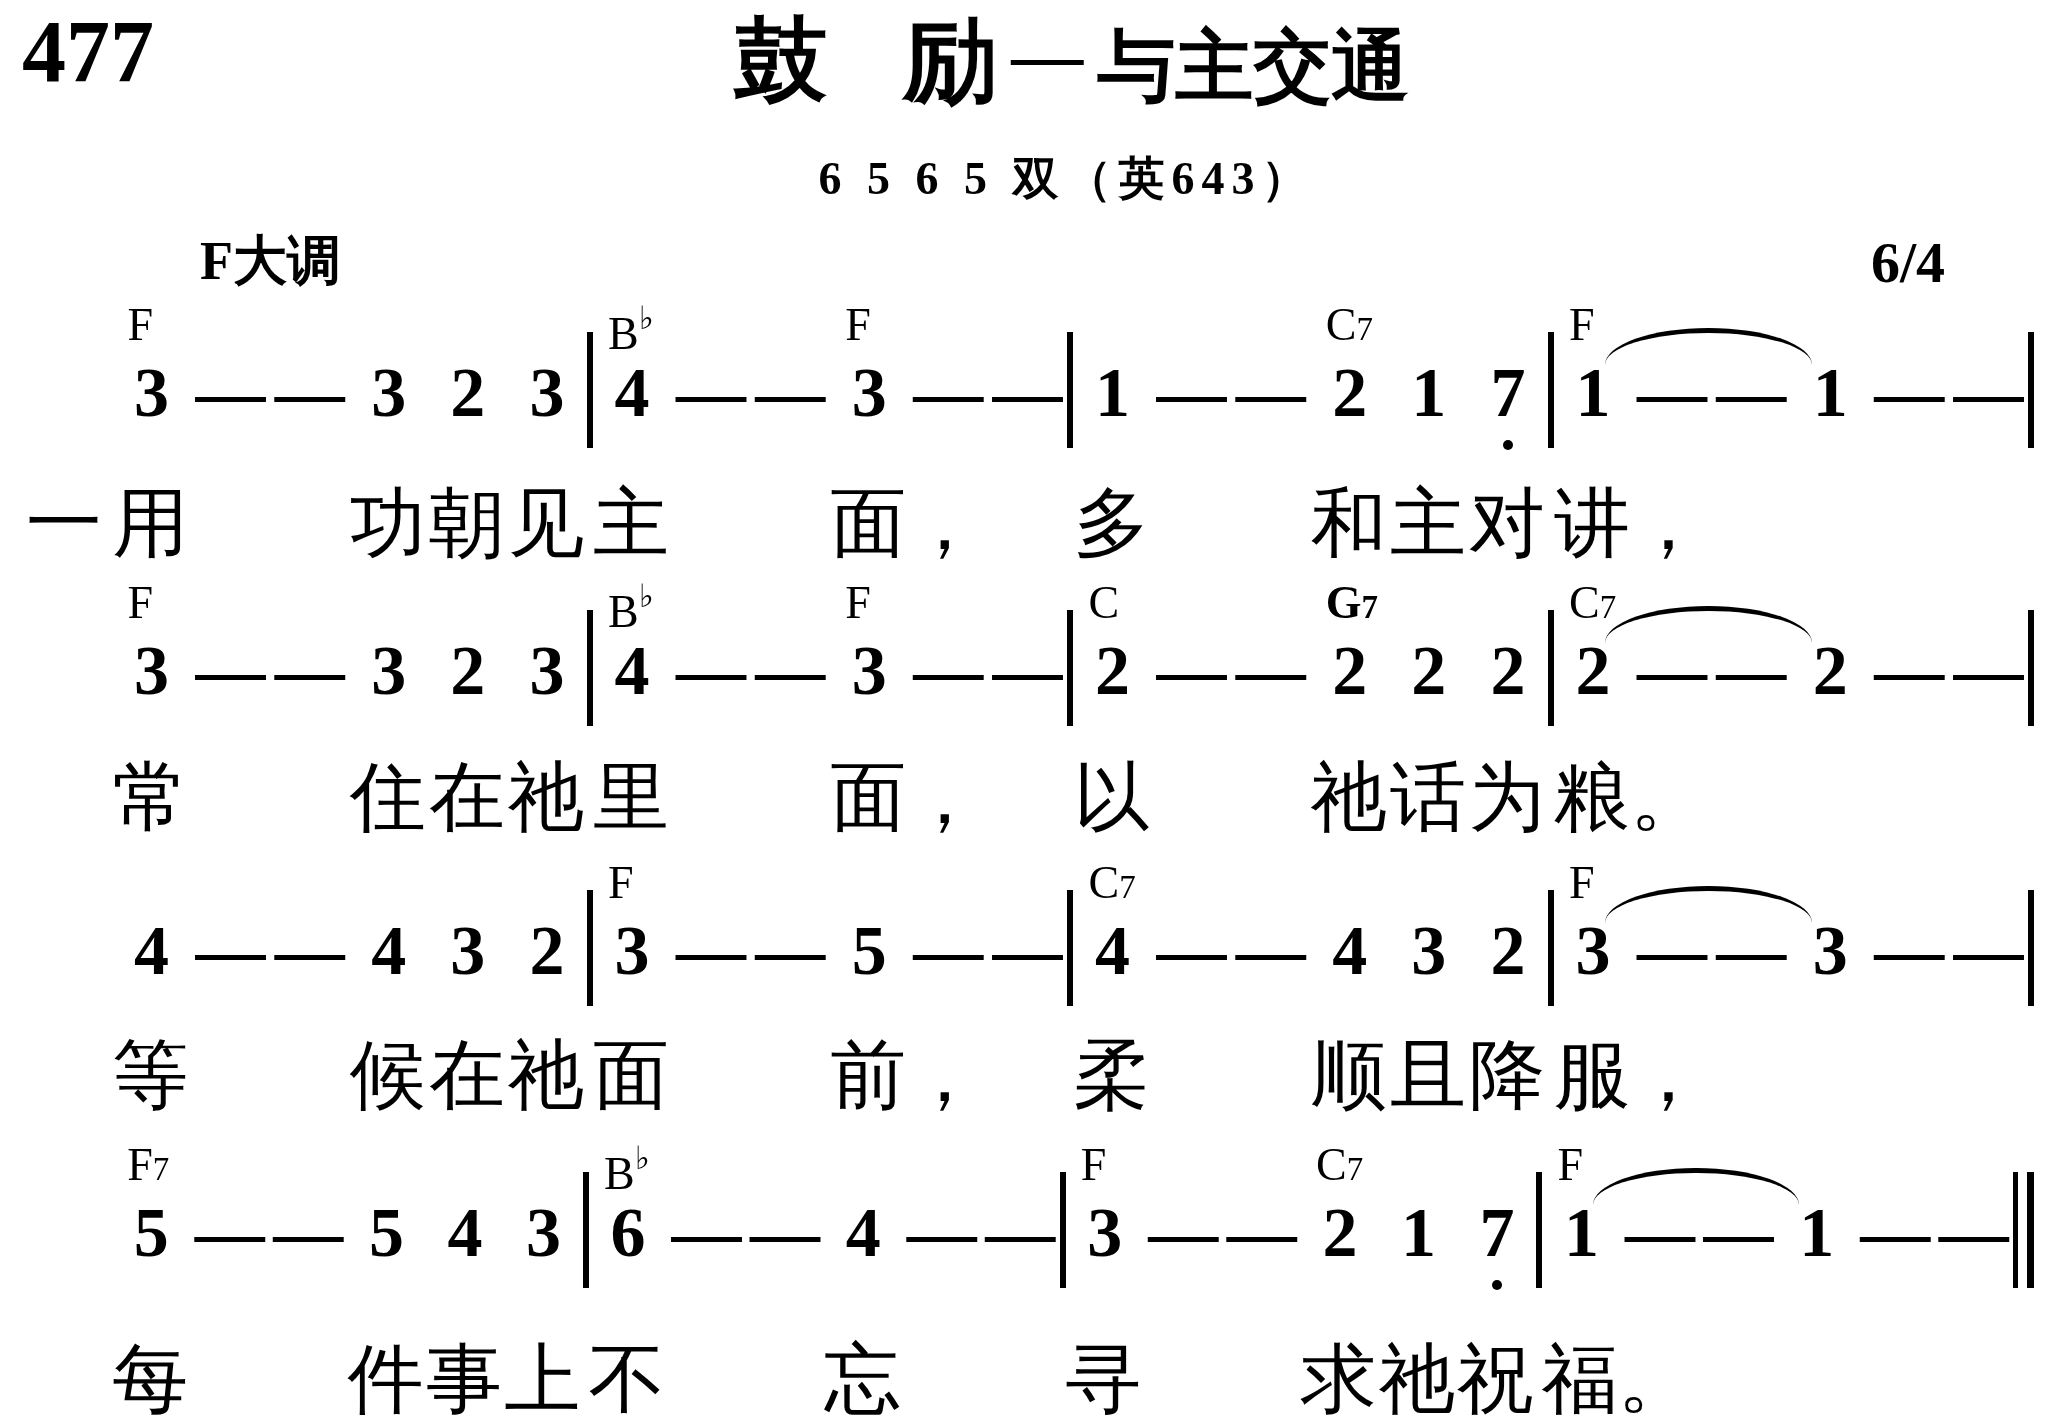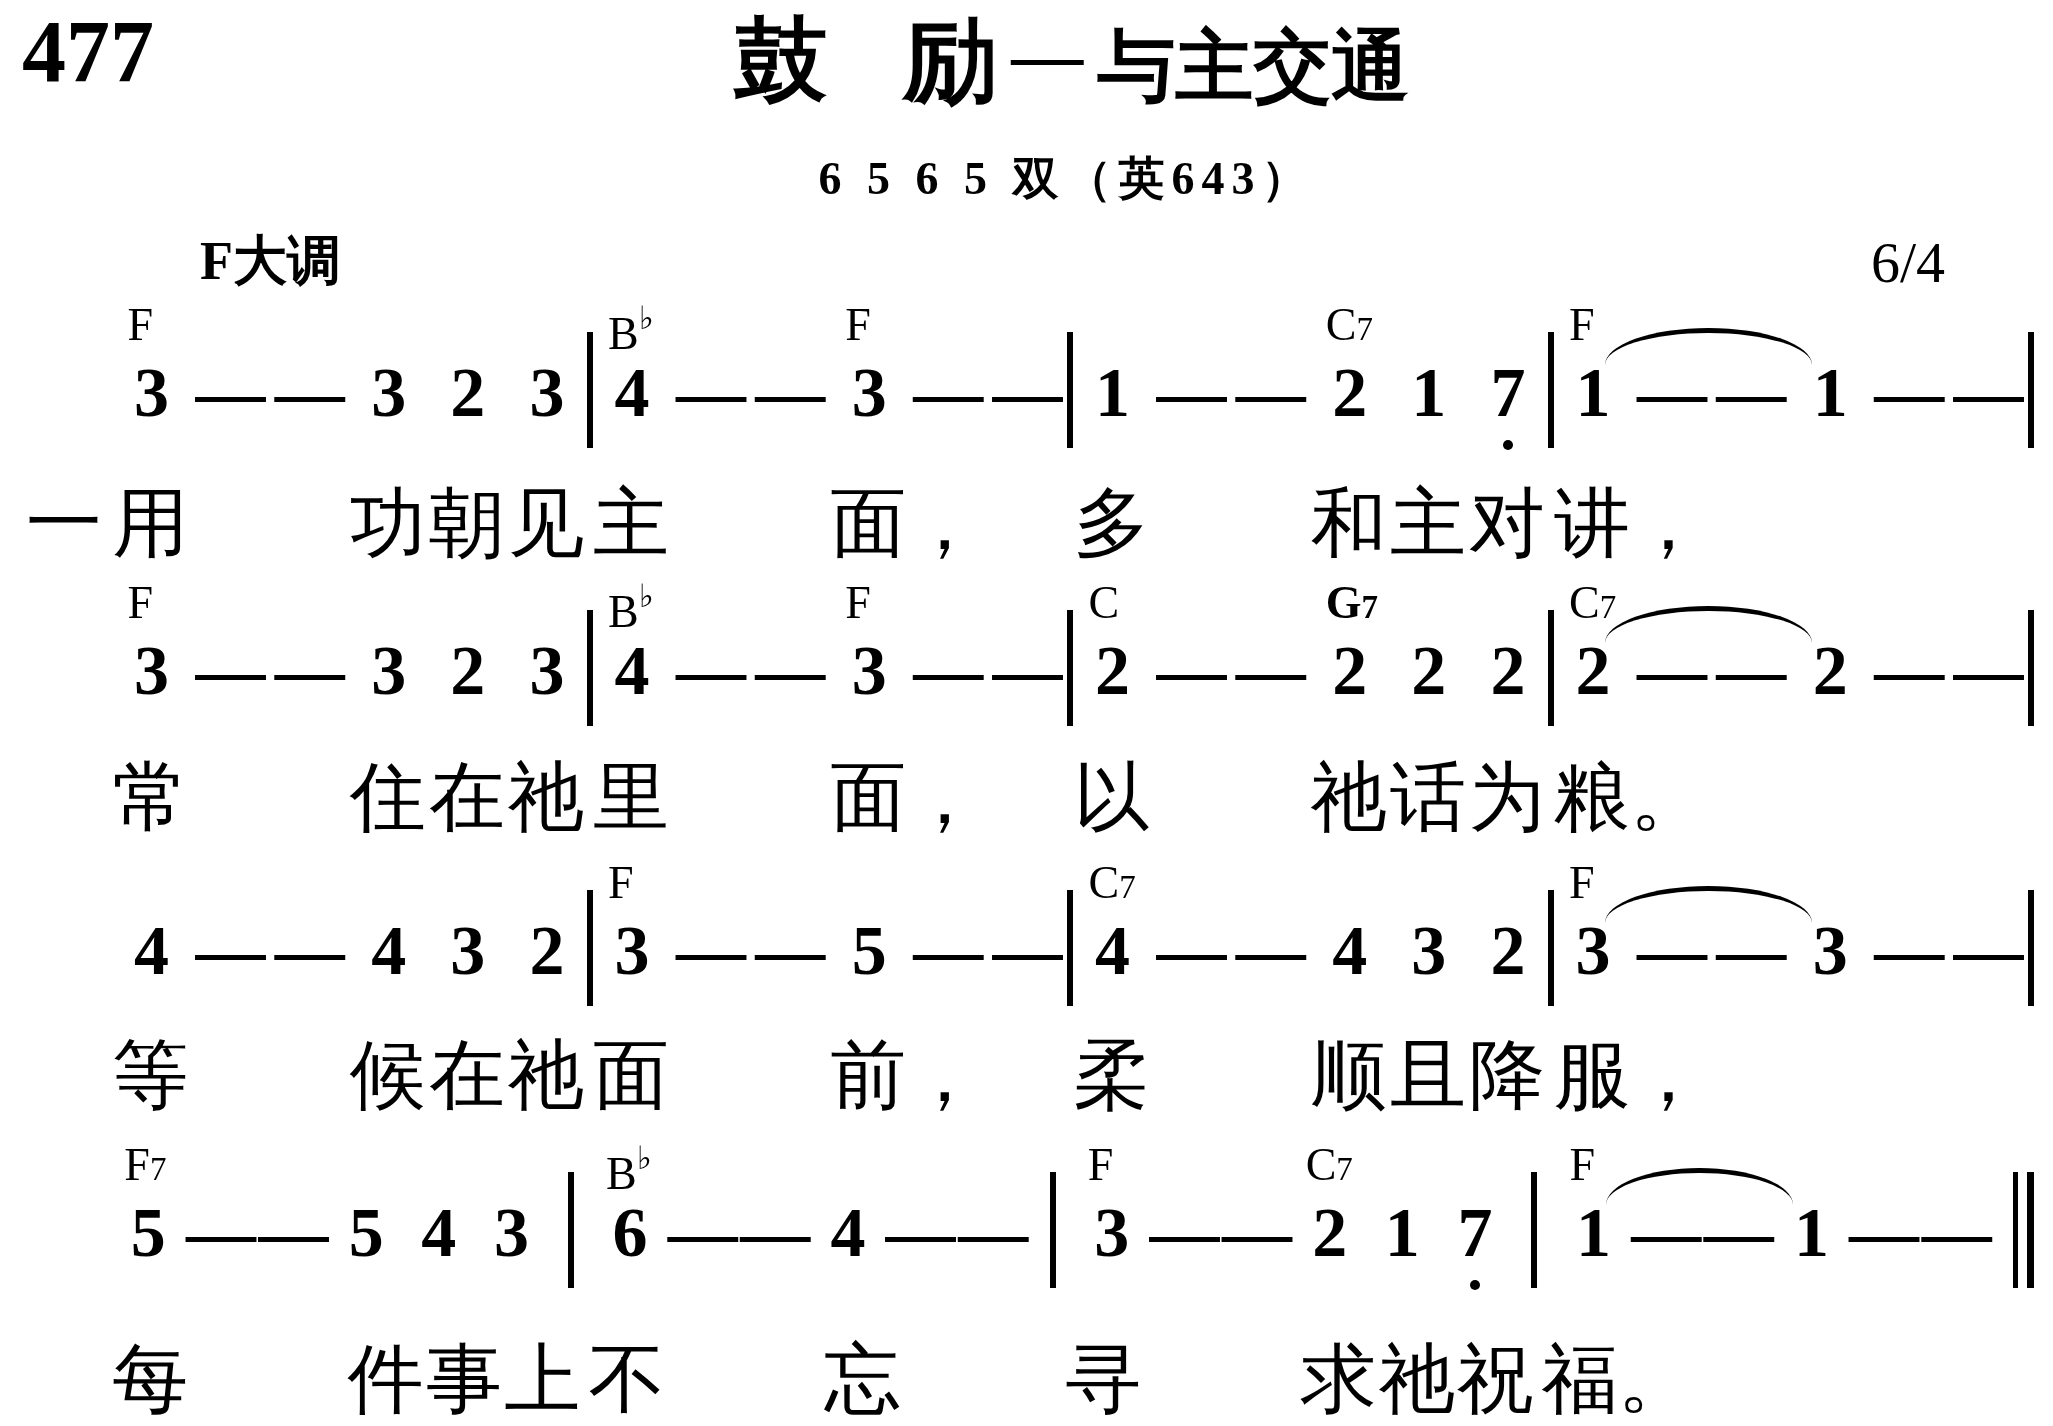--- a/index.html
+++ b/index.html
@@ -10,21 +10,21 @@
   .hymn-number{position:absolute;left:22px;top:8px;font-size:88px;font-weight:bold;
                font-family:"Liberation Serif",serif;line-height:1;}
   .title-row{position:absolute;left:0;top:14px;width:100%;text-align:center;
              transform:translateX(45px);white-space:nowrap;line-height:1;}
   .t-main{font-size:94px;font-weight:bold;word-spacing:52px;}
   .t-dash{font-size:72px;font-weight:bold;margin:0 14px;vertical-align:14px;}
   .t-sub{font-size:78px;font-weight:bold;}
   .meter{position:absolute;top:156px;left:0;width:100%;text-align:center;
          transform:translateX(40px);font-size:46px;font-weight:bold;letter-spacing:7px;line-height:1;}
   .key-label{position:absolute;left:200px;top:234px;font-size:54px;font-weight:bold;line-height:1;}
-  .time-sig{position:absolute;right:108px;top:234px;font-size:58px;font-weight:normal;line-height:1;}
+  .time-sig{position:absolute;right:108px;top:234px;font-size:58px;font-weight:bold;line-height:1;}
 
   
   .music-row{position:absolute;left:112px;width:1922px;height:128px;display:flex;
              align-items:flex-start;}
   .measure{flex:1;position:relative;height:128px;}
   .beats{position:absolute;left:0;right:0;top:58px;height:70px;display:flex;}
   .beat{flex:1;display:flex;justify-content:center;align-items:center;}
   .note-glyph{font-family:"Liberation Serif","DejaVu Serif",serif;font-weight:bold;
               font-size:70px;line-height:1;position:relative;}
   .low-dot{position:absolute;left:50%;transform:translateX(-50%);bottom:-22px;
@@ -389,21 +389,21 @@
         <span class="syllable" style="left: 428.875px;">在</span>
         <span class="syllable" style="left: 507.958px;">祂</span>
         <span class="syllable" style="left: 593.042px;">面</span>
         <span class="syllable" style="left: 830.292px;">前，</span>
         <span class="syllable" style="left: 1073.54px;">柔</span>
         <span class="syllable" style="left: 1310.79px;">顺</span>
         <span class="syllable" style="left: 1389.88px;">且</span>
         <span class="syllable" style="left: 1468.96px;">降</span>
         <span class="syllable" style="left: 1554.04px;">服，</span>
       </div>
-      <div class="music-row" style="top: 1140px; gap: 20px;">
+      <div class="music-row" style="top: 1140px;">
         <div class="measure">
           <span class="chord" style="left: calc(8.33333% - 24px);"><span class="root">F</span><span class="seven">7</span></span>
           <div class="beats">
             <div class="beat">
               <span class="note-glyph">5</span>
             </div>
             <div class="beat">
               <span class="note-glyph">—</span>
             </div>
             <div class="beat">

